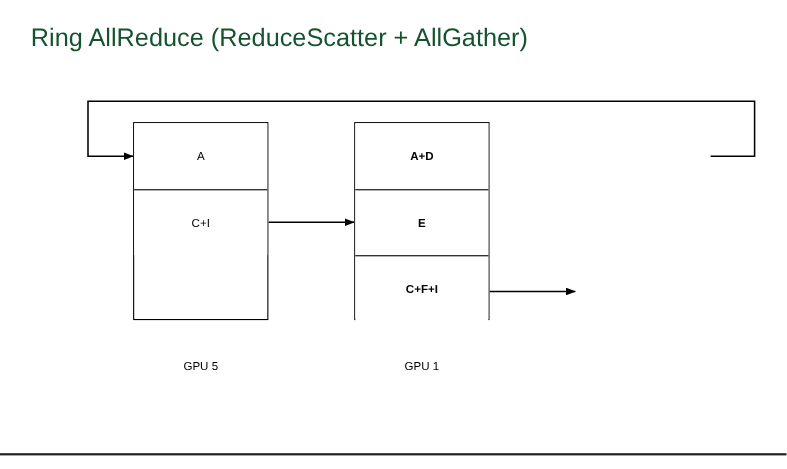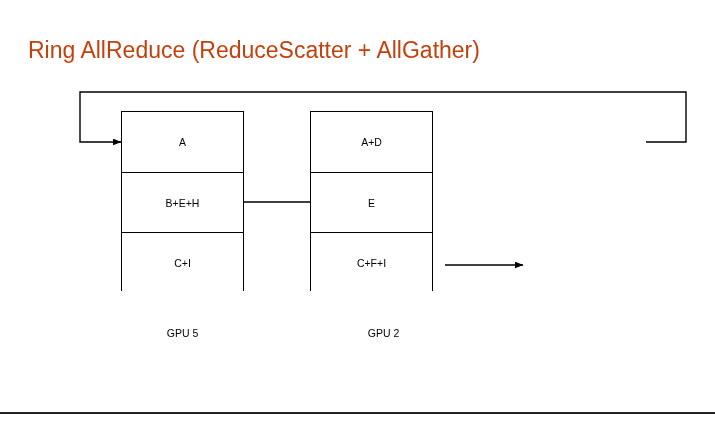--- a/index.html
+++ b/index.html
@@ -20,25 +20,25 @@
     position: absolute;
     left: 0; top: 0;
     width: 715px;
     height: 426px;
     background: #ffffff;
   }
 
   #slide-title {
     position: absolute;
     left: 28px;
-    top: 36px;
+    top: 20px;
     font-size: 23px;
     line-height: 28px;
     font-weight: 400;
-    color: #c2410c;
+    color: #14532d;
     white-space: nowrap;
     letter-spacing: 0px;
   }
 
   
   #diagram-svg {
     position: absolute;
     left: 0;
     top: 0;
     width: 715px;
@@ -49,21 +49,21 @@
   
   .gpu-box {
     position: absolute;
     width: 123px;
     height: 180px;
     border: 1px solid #000000;
     box-sizing: border-box;
     background: #ffffff;
   }
   #gpu-box-0 { left: 121px; top: 111px; }
-  #gpu-box-1 { left: 310px; top: 111px; }
+  #gpu-box-1 { left: 322px; top: 111px; font-weight: bold; }
   #gpu-box-2 { left: 523px; top: 111px; }
 
   .gpu-cell {
     height: 60px;
     box-sizing: border-box;
     display: flex;
     align-items: center;
     justify-content: center;
     font-size: 10.5px;
     line-height: 12px;
@@ -112,28 +112,27 @@
 
     <line x1="244" y1="202" x2="322" y2="202" stroke="#000000" stroke-width="1.4" marker-end="url(#arrowhead)"></line>
 
     <line x1="445" y1="265" x2="523" y2="265" stroke="#000000" stroke-width="1.4" marker-end="url(#arrowhead)"></line>
 
     <path d="M 646 142 L 686 142 L 686 92 L 80 92 L 80 142 L 121 142" fill="none" stroke="#000000" stroke-width="1.4" marker-end="url(#arrowhead)"></path>
   </svg>
 
   <div class="gpu-box" id="gpu-box-0">
     <div class="gpu-cell">A</div>
-    <div class="gpu-cell">B+E+H</div>
     <div class="gpu-cell">C+I</div>
   </div>
   <div class="gpu-label" id="gpu-label-0">GPU 5</div>
 
   <div class="gpu-box" id="gpu-box-1">
     <div class="gpu-cell">A+D</div>
     <div class="gpu-cell">E</div>
     <div class="gpu-cell">C+F+I</div>
   </div>
-  <div class="gpu-label" id="gpu-label-1">GPU 2</div>
+  <div class="gpu-label" id="gpu-label-1">GPU 1</div>
 
 
   <div id="footer-rule"></div>
 
 </div>
 
 </body></html>

